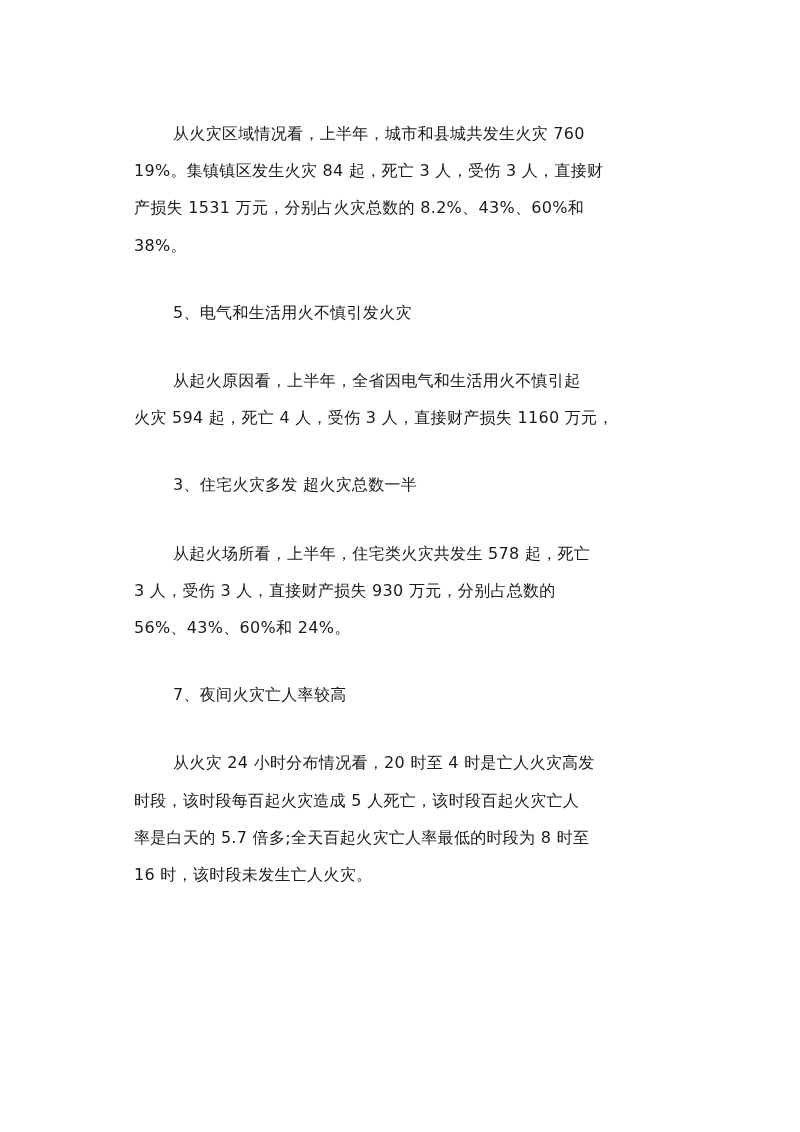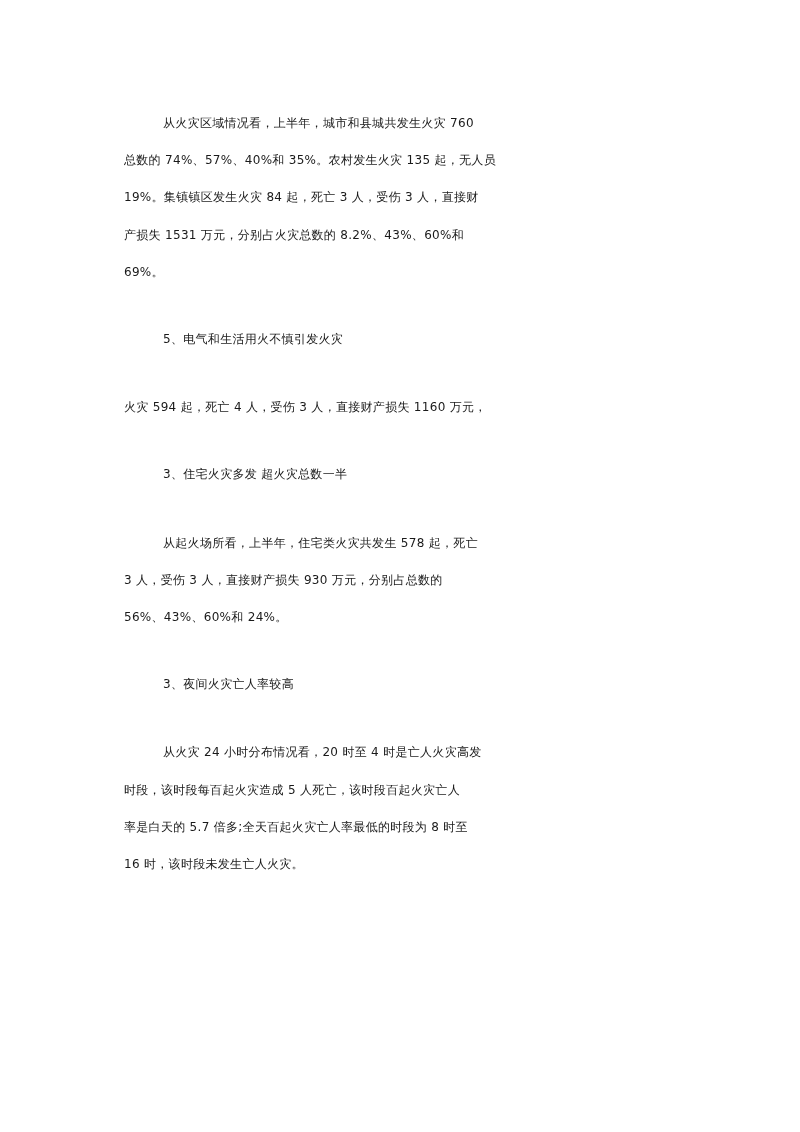--- a/index.html
+++ b/index.html
@@ -15,66 +15,66 @@
       font-family: "DejaVu Sans", "Liberation Sans", sans-serif;
       color: #1a1a1a;
     }
     .page {
       position: absolute;
       left: 122px;
       top: 103px;
       width: 560px;
     }
     .para {
-      margin: 2px;
-      font-size: 12px;
+      margin: 12px;
+      font-size: 16px;
       line-height: 37.2px;
       text-indent: 39px;
       letter-spacing: 0.3px;
       word-break: break-all;
     }
     .para.body { margin-bottom: 30px; }
     .para.heading { margin-bottom: 31px; }
     .line { display: block; white-space: nowrap; }
     .line.first { padding-left: 39px; }
     .para .line { text-indent: 0; }
   </style>
 </head>
 <body>
 
 <div class="page">
 
   <p class="para body">
     <span class="line first">从火灾区域情况看，上半年，城市和县城共发生火灾 760</span>
-    <span class="line">总数的 74%、57%、40%和 35%。农村发生火灾 135 起，无人员</span>
     <span class="line">19%。集镇镇区发生火灾 84 起，死亡 3 人，受伤 3 人，直接财</span>
     <span class="line">产损失 1531 万元，分别占火灾总数的 8.2%、43%、60%和</span>
-    <span class="line">69%。</span>
+    <span class="line">38%。</span>
   </p>
 
   <p class="para heading">
     <span class="line first">5、电气和生活用火不慎引发火灾</span>
   </p>
 
   <p class="para body">
+    <span class="line first">从起火原因看，上半年，全省因电气和生活用火不慎引起</span>
     <span class="line">火灾 594 起，死亡 4 人，受伤 3 人，直接财产损失 1160 万元，</span>
   </p>
 
   <p class="para heading">
     <span class="line first">3、住宅火灾多发  超火灾总数一半</span>
   </p>
 
   <p class="para body">
     <span class="line first">从起火场所看，上半年，住宅类火灾共发生 578 起，死亡</span>
     <span class="line">3 人，受伤 3 人，直接财产损失 930 万元，分别占总数的</span>
     <span class="line">56%、43%、60%和 24%。</span>
   </p>
 
   <p class="para heading">
-    <span class="line first">3、夜间火灾亡人率较高</span>
+    <span class="line first">7、夜间火灾亡人率较高</span>
   </p>
 
   <p class="para body">
     <span class="line first">从火灾 24 小时分布情况看，20 时至 4 时是亡人火灾高发</span>
     <span class="line">时段，该时段每百起火灾造成 5 人死亡，该时段百起火灾亡人</span>
     <span class="line">率是白天的 5.7 倍多;全天百起火灾亡人率最低的时段为 8 时至</span>
     <span class="line">16 时，该时段未发生亡人火灾。</span>
   </p>
 
 </div>

